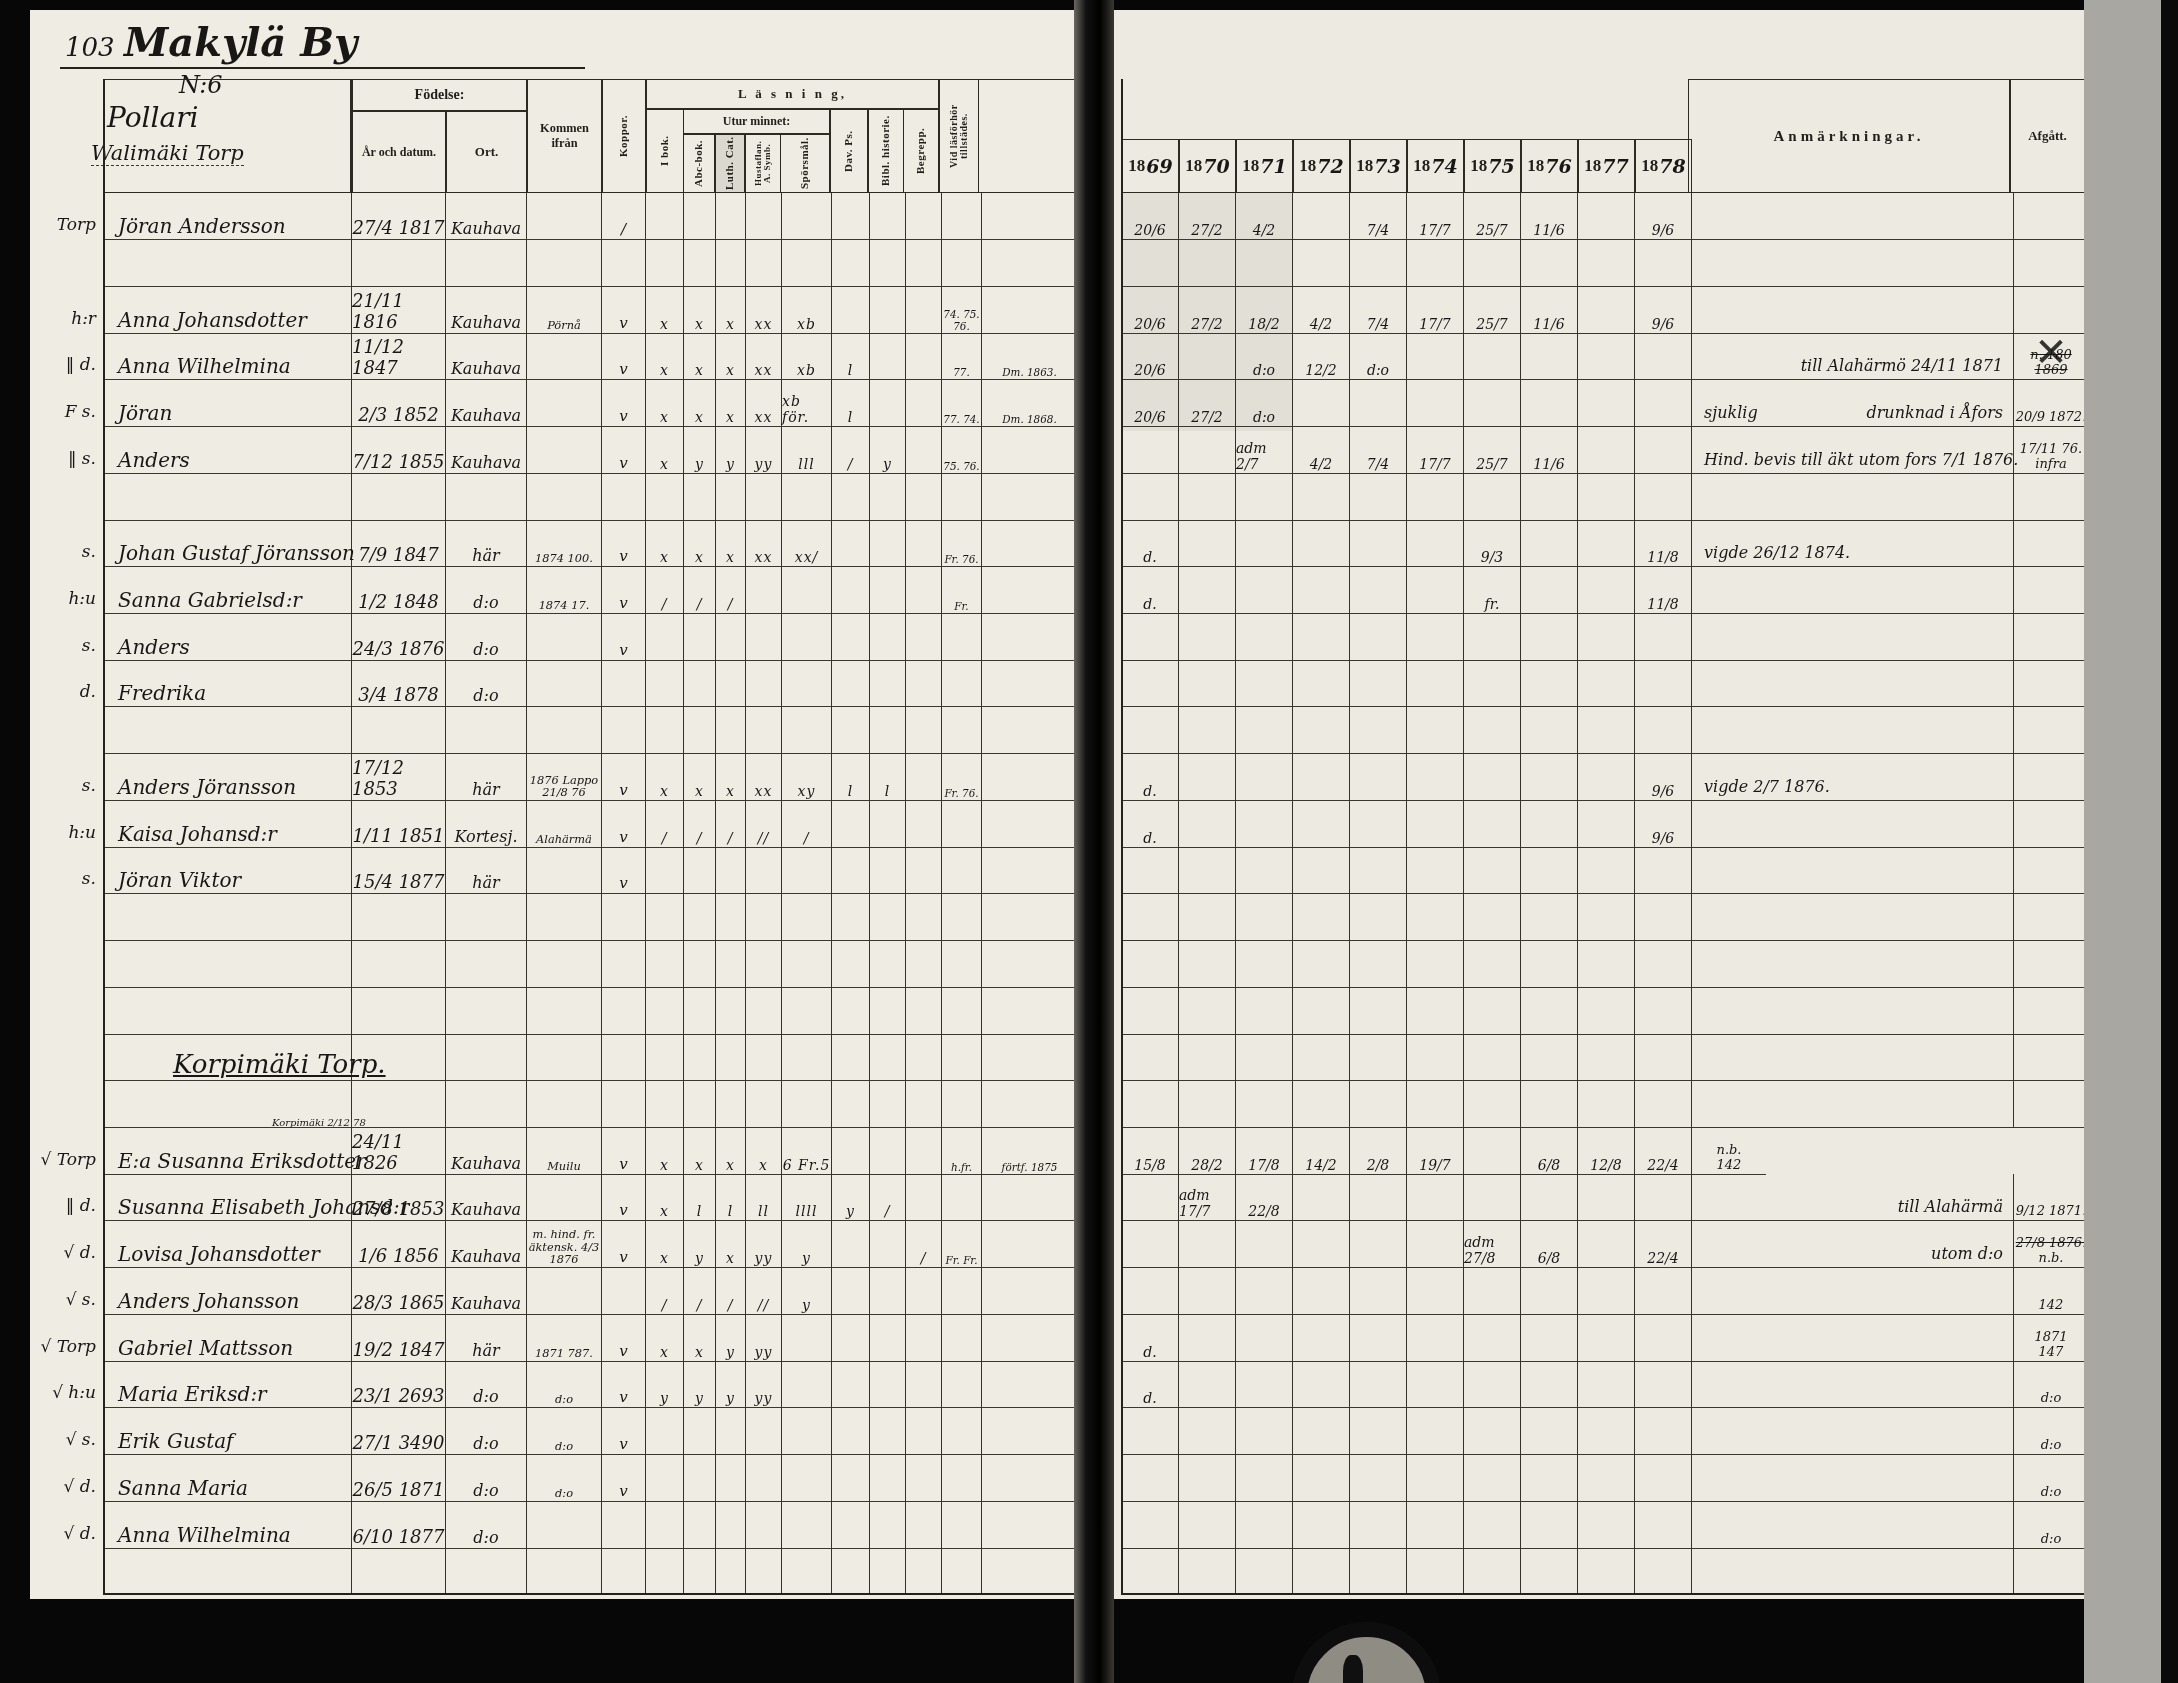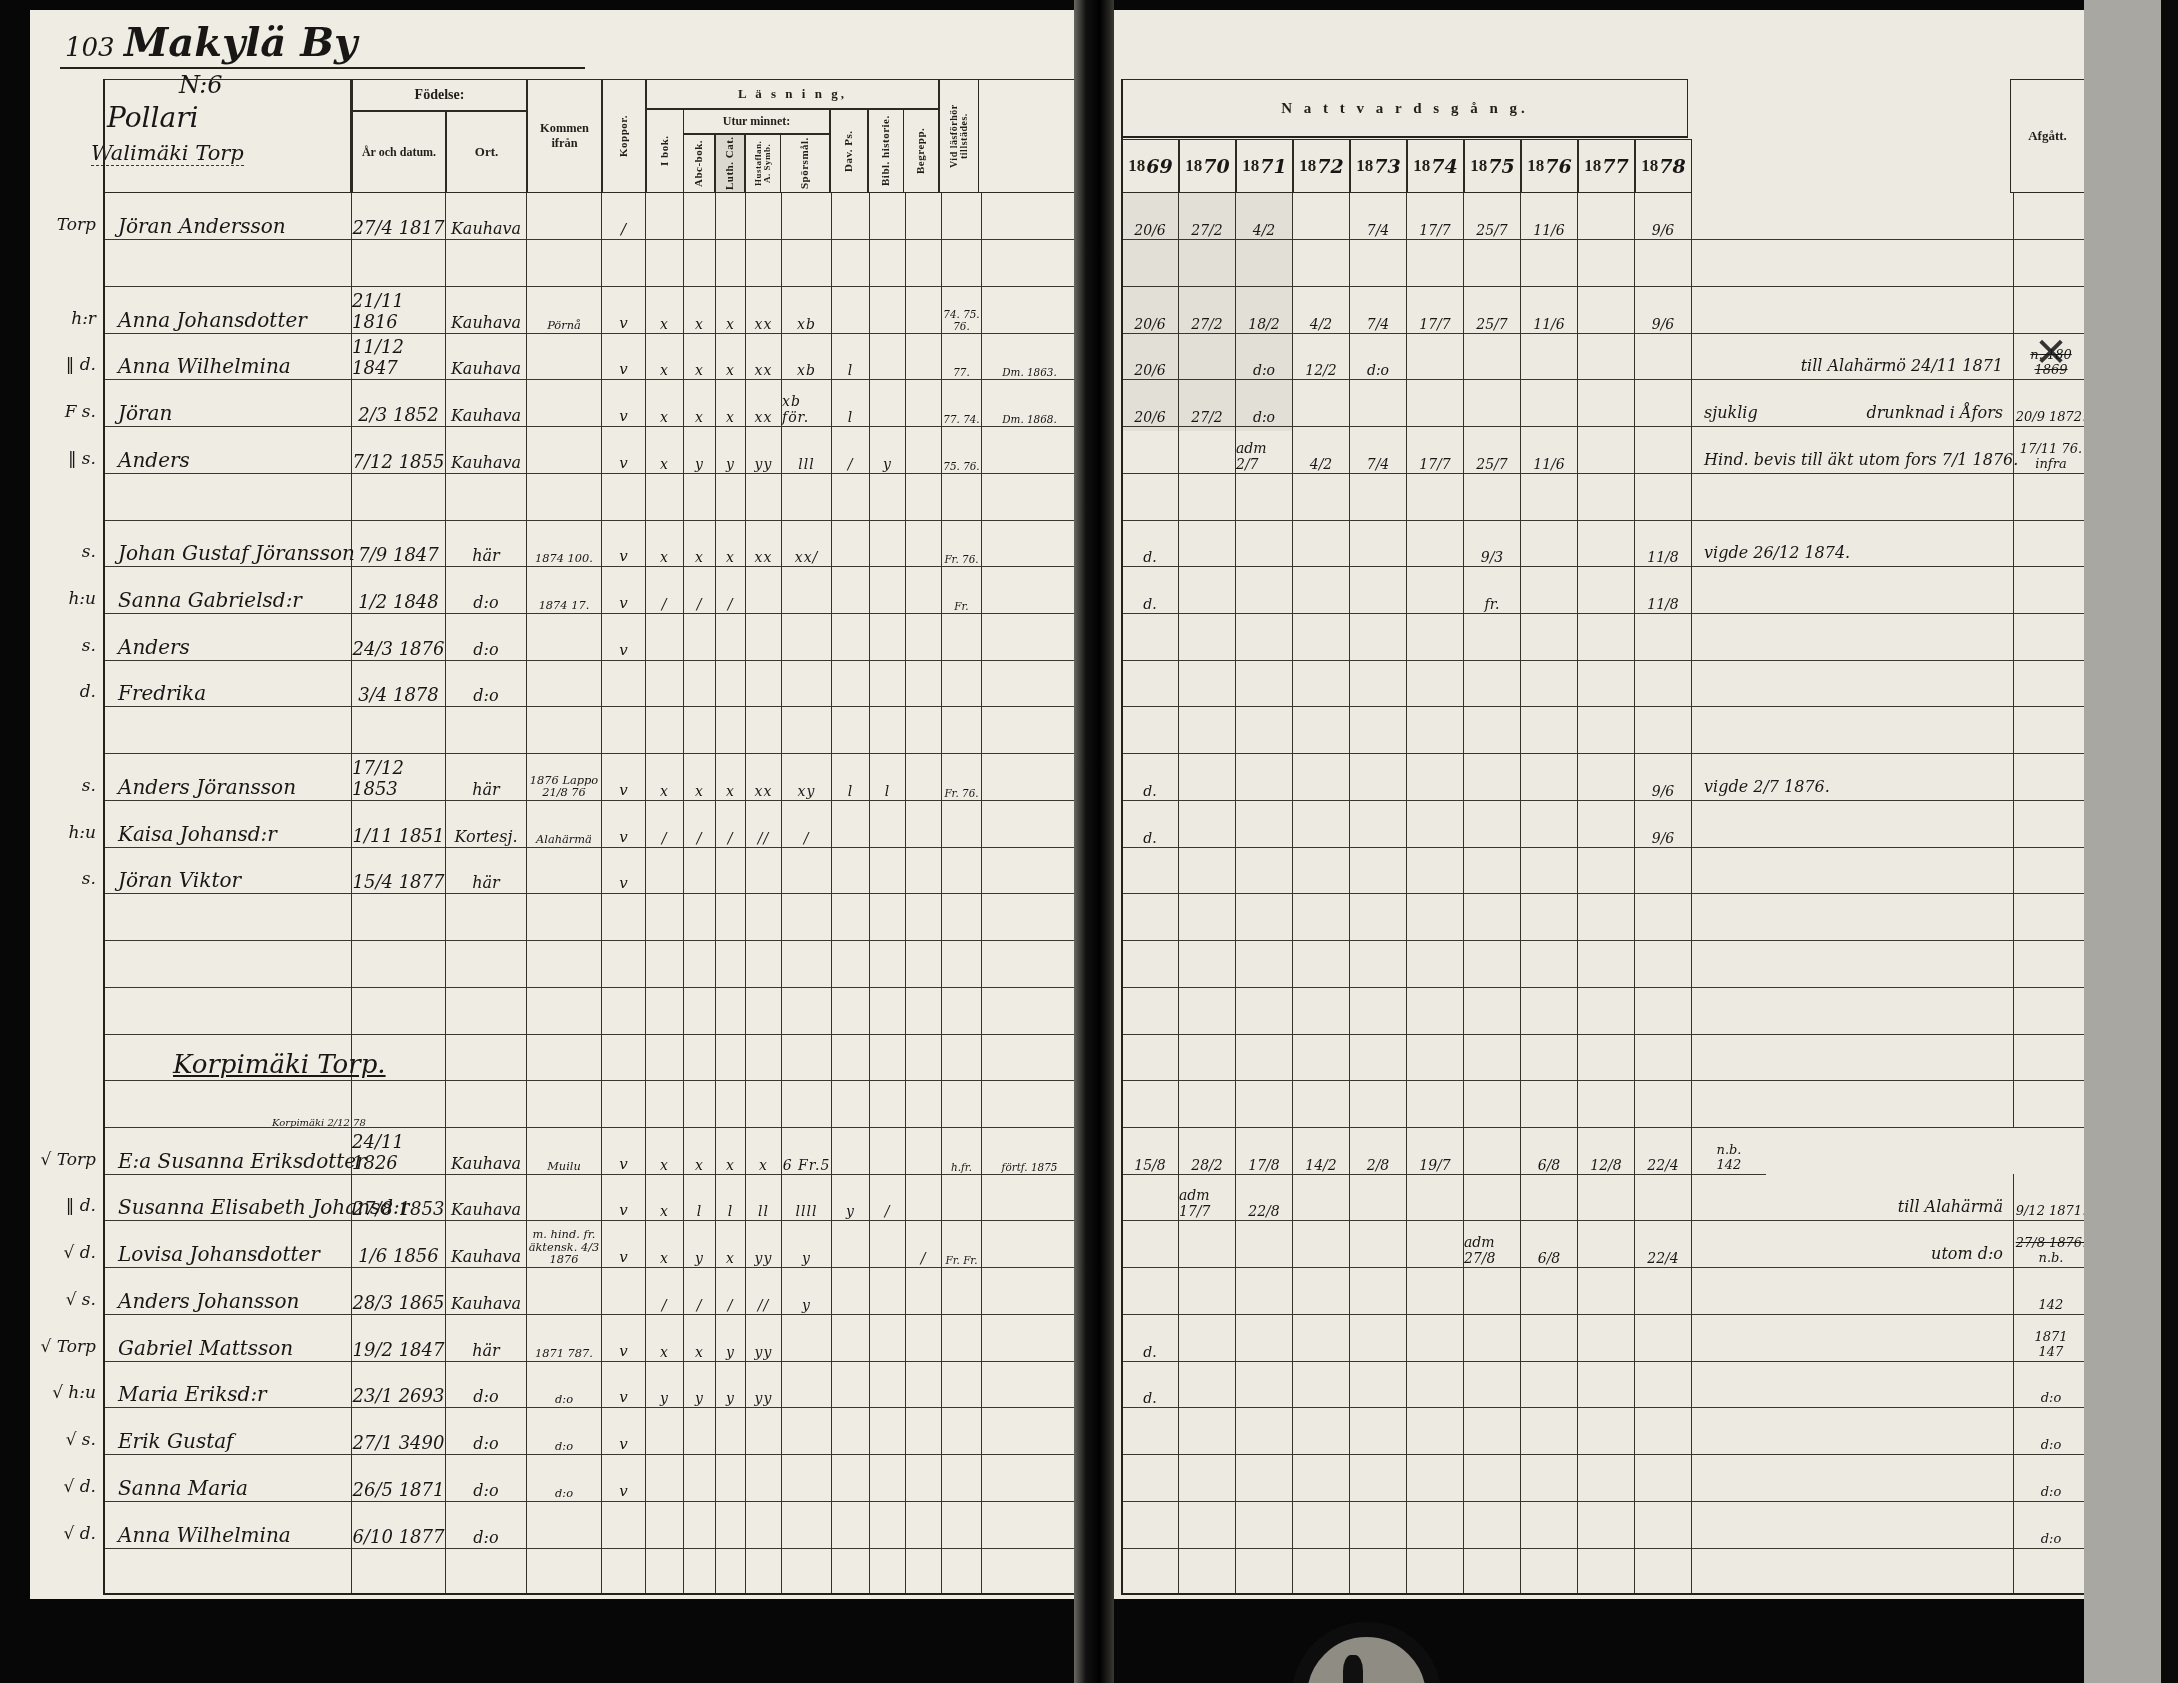--- a/index.html
+++ b/index.html
@@ -617,21 +617,20 @@
     <div class="abs" style="left:73px;top:69px;width:2px;height:1516px;background:#24221c;"></div>
     <div class="abs" style="left:73px;top:1583px;width:971px;height:2px;background:#24221c;"></div>
   </div>
 
   <div class="abs" style="left:1074px;top:0;width:40px;height:1683px;background:linear-gradient(90deg,#6a6861 0%,#111 30%,#000 65%,#3a3833 100%);"></div>
 
   <div class="abs page" style="left:1114px;top:10px;width:970px;height:1589px;background:#edeae2;">
 
     <div class="abs shade" style="left:8px;top:183px;width:170px;height:238px;"></div>
 
-    <div class="hcell abs pr" style="left:8px;top:69px;width:566px;height:59px;font-size:15px;letter-spacing:4px;border-bottom:2px solid #24221c;">N a t t v a r d s g å n g.</div>
     <div class="abs" style="left:8px;top:129px;height:54px;display:flex;">
         <div class="hcell pr" style="width: 57px; height: 54px; font-size: 17px;">
           <div class="">18</div>
           <div class="hw" style="font-size: 19px; margin-left: 1px;">69</div>
         </div>
         <div class="hcell pr" style="width: 57px; height: 54px; font-size: 17px;">
           <div class="">18</div>
           <div class="hw" style="font-size: 19px; margin-left: 1px;">70</div>
         </div>
         <div class="hcell pr" style="width: 57px; height: 54px; font-size: 17px;">
@@ -660,20 +659,21 @@
         </div>
         <div class="hcell pr" style="width: 57px; height: 54px; font-size: 17px;">
           <div class="">18</div>
           <div class="hw" style="font-size: 19px; margin-left: 1px;">77</div>
         </div>
         <div class="hcell pr" style="width: 57px; height: 54px; font-size: 17px;">
           <div class="">18</div>
           <div class="hw" style="font-size: 19px; margin-left: 1px;">78</div>
         </div>
       </div>
+    <div class="hcell abs pr" style="left:574px;top:69px;width:322px;height:114px;font-size:15px;letter-spacing:4px;">Anmärkningar.</div>
     <div class="hcell abs pr" style="left:896px;top:69px;width:74px;height:114px;font-size:13px;border-right:none;">Afgått.</div>
 
     <div class="abs" style="left:0;top:0;width:970px;height:1589px;">
         <div class="trow" style="top: 183px; left: 8px;">
           <div class="cell hw c-year" style="width: 57px;">20/6</div>
           <div class="cell hw c-year" style="width: 57px;">27/2</div>
           <div class="cell hw c-year" style="width: 57px;">4/2</div>
           <div class="cell hw c-year" style="width: 57px;"></div>
           <div class="cell hw c-year" style="width: 57px;">7/4</div>
           <div class="cell hw c-year" style="width: 57px;">17/7</div>

